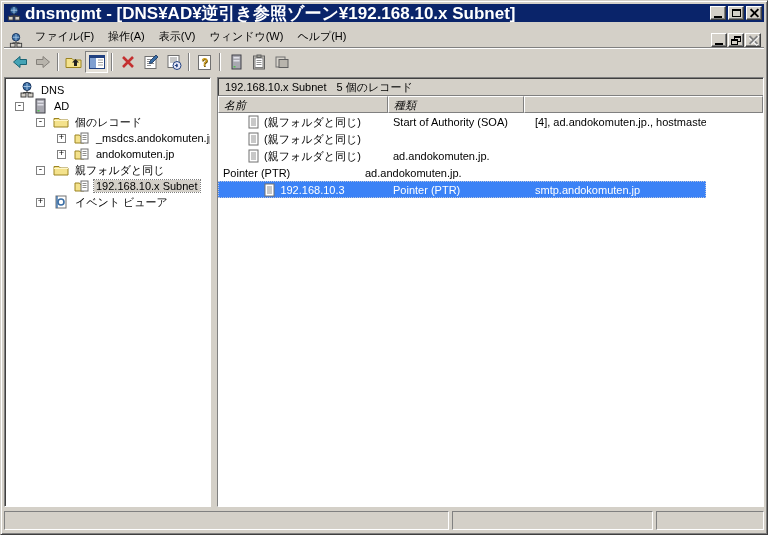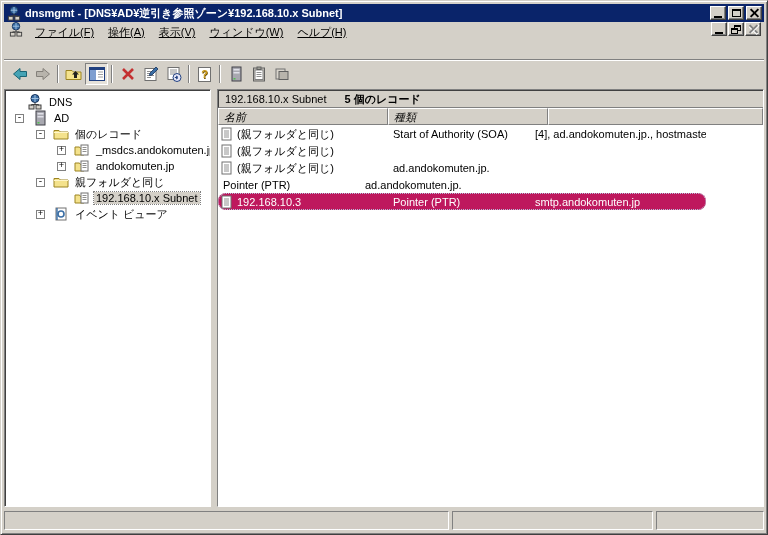--- a/index.html
+++ b/index.html
@@ -12,21 +12,21 @@
     box-shadow: inset 1px 1px 0 #fff, inset -1px -1px 0 #808080;
     padding:3px; display:flex; flex-direction:column;
   }
 
   
   .titlebar {
     height:18px; background:#0A246A; color:#fff; display:flex; align-items:center;
     padding:0 2px; flex:0 0 auto;
   }
   .titlebar .ticon { width:16px; height:14px; margin-right:3px; flex:0 0 auto; }
-  .titlebar .ttext { font-weight:bold; font-size:11px; white-space:nowrap; overflow:hidden; flex:1; }
+  .titlebar .ttext { font-weight:bold; font-size:17px; white-space:nowrap; overflow:hidden; flex:1; }
   .winbtns { display:flex; gap:2px; }
   .wbtn {
     width:16px; height:14px; background:#D4D0C8; position:relative;
     border:1px solid; border-color:#fff #404040 #404040 #fff;
     box-shadow: inset -1px -1px 0 #808080; display:flex; align-items:center; justify-content:center;
   }
   .glyph-min { width:8px; height:2px; background:#000; margin-top:7px; }
   .glyph-max { width:9px; height:8px; border:1px solid #000; border-top:2px solid #000; }
   .glyph-restore { width:10px; height:9px; position:relative; }
   .glyph-restore i { position:absolute; border:1px solid #000; border-top:2px solid #000; background:#D4D0C8; display:block; }
@@ -35,22 +35,22 @@
   .glyph-x { position:relative; width:9px; height:8px; }
   .glyph-x:before, .glyph-x:after {
     content:""; position:absolute; left:-1px; top:3px; width:11px; height:2px; background:#000;
   }
   .glyph-x:before { transform:rotate(45deg); }
   .glyph-x:after { transform:rotate(-45deg); }
   .wbtn.disabled .glyph-x:before, .wbtn.disabled .glyph-x:after { background:#808080; box-shadow:1px 1px 0 #fff; }
 
   
   .menubar {
-    height:38px; display:flex; align-items:flex-start; padding:0 2px; flex:0 0 auto;
-    border-bottom:1px solid #808080; box-shadow:0 1px 0 #fff;text-decoration:underline;
+    height:26px; display:flex; align-items:flex-end; padding:0 2px; flex:0 0 auto;
+    border-bottom:1px solid #808080; box-shadow:0 1px 0 #fff;
   }
   .menubar .mdiicon { width:16px; height:14px; margin:0 4px 0 2px; }
   .menu-item { padding:3px 7px; cursor:default; }
   .menubar .spacer { flex:1; }
   .mdibtns { display:flex; gap:1px; margin-right:1px; }
 
   
   .toolbar { height:28px; display:flex; align-items:center; padding:0 4px; flex:0 0 auto; }
   .tbtn { width:23px; height:22px; display:flex; align-items:center; justify-content:center; }
   .tbtn.pressed {
@@ -72,36 +72,36 @@
     flex:1; display:flex; flex-direction:column; min-width:0;
     border:1px solid; border-color:#808080 #fff #fff #808080;
     box-shadow: inset 1px 1px 0 #404040;
     background:#fff; overflow:hidden;
   }
   .descbar {
     height:18px; background:#D4D0C8; display:flex; align-items:center;
     padding:0 6px; flex:0 0 auto; border-bottom:1px solid #808080;
     border-top:1px solid #404040; border-left:1px solid #404040;
   }
-  .descbar .count { margin-left:18px;font-weight:bold; }
+  .descbar .count { margin-left:10px; }
   .hdr { display:flex; height:17px; flex:0 0 auto; background:#D4D0C8; }
   .hcell {
     border:1px solid; border-color:#fff #808080 #808080 #fff;
     padding:1px 0 0 5px; overflow:hidden; white-space:nowrap;font-style:italic;
   }
-  .hc-name { width:170px; } .hc-type { width:160px; } .hc-data { width:176px; }
+  .hc-name { width:170px; } .hc-type { width:136px; } .hc-data { width:176px; }
   .hc-fill { flex:1; }
   .rows { flex:1; background:#fff; overflow:hidden; }
   .lrow { display:flex; height:17px; align-items:center; width:488px; }
   .lcell { overflow:hidden; white-space:nowrap; padding-top:1px; }
-  .lc-name { width:170px; display:flex; align-items:center; }
+  .lc-name { width:170px; display:flex; align-items:center;justify-content:center; }
   .lc-name .docicon { margin:0 4px 0 2px; flex:0 0 auto; }
   .lc-type { width:142px; padding-left:5px; }
   .lc-data { width:176px; padding-left:5px; }
-  .lrow.selected { background:#be185d; color:#fff; outline:1px dotted #B8C4DC; outline-offset:-1px;border-radius:8px; }
+  .lrow.selected { background:#3b82f6; color:#fff; outline:1px dotted #B8C4DC; outline-offset:-1px; }
 
   
   .trow { height:16px; display:flex; align-items:center; white-space:nowrap; }
   .toggle {
     width:9px; height:9px; flex:0 0 auto; background:#fff; border:1px solid #808080;
     font-size:9px; line-height:7px; text-align:center; margin-right:8px; font-family:"Liberation Mono", monospace;
   }
   .tspacer { width:17px; flex:0 0 auto; }
   .ticon16 { width:16px; height:16px; margin-right:4px; flex:0 0 auto; }
   .tlabel { padding:0 2px; }
@@ -275,21 +275,21 @@
       <svg width="16" height="16" viewBox="0 0 16 16">
         <rect x="2" y="3" width="9" height="10" fill="#D8D4CC" stroke="#707070"></rect>
         <rect x="5" y="5.5" width="9" height="8" fill="#B8B4AC" stroke="#606060"></rect>
       </svg>
     </span>
   </div>
 
   <div class="content">
 
     <div class="tree-panel">
-      <div class="trow" style="padding-left:20px">
+      <div class="trow" style="padding-left:12px">
         <span class="ticon16">
             <svg width="16" height="16" viewBox="0 0 16 16">
               <use href="#i-dnsroot"></use>
             </svg>
           </span>
         <span class="tlabel">DNS</span>
       </div>
       <div class="trow" style="padding-left:8px">
         <span class="toggle">-</span>
         <span class="ticon16">

